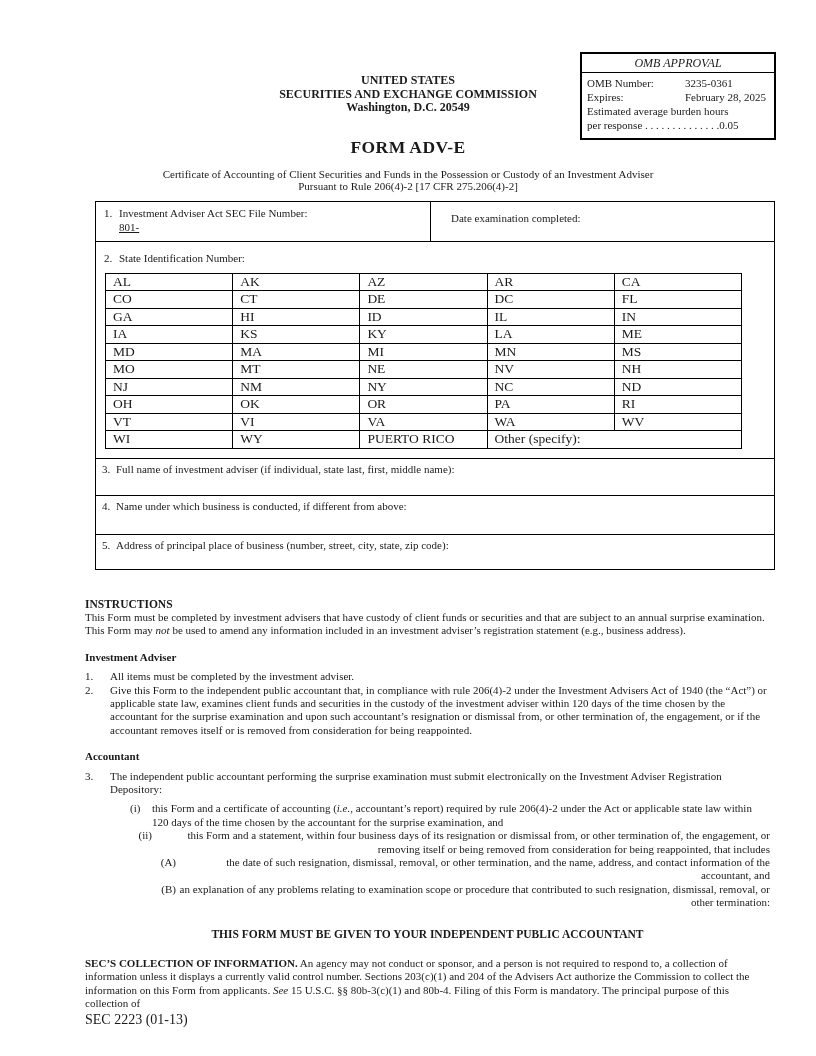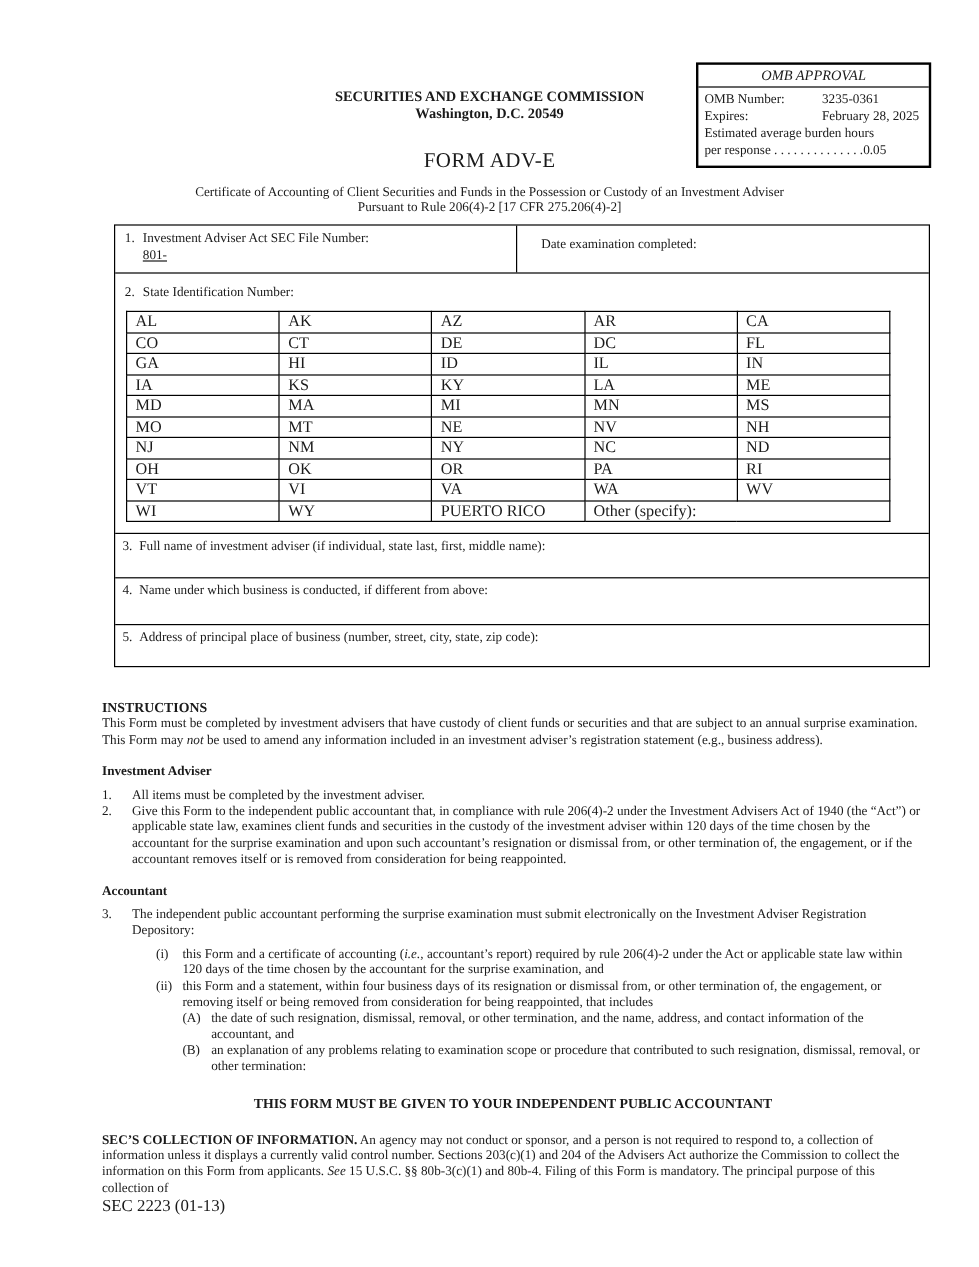--- a/index.html
+++ b/index.html
@@ -15,21 +15,21 @@
     position:absolute; left:580px; top:52px; width:196px;
     border:2px solid #000; background:#fff;
     font-size:11px; line-height:14px; padding:2px 5px 6px 5px;
   }
   .omb-title { text-align:center; font-size:12px; padding-bottom:2px; border-bottom:1.5px solid #000; margin:0 -5px 3px -5px;font-style:italic; }
   .omb-row { display:flex; }
   .omb-row .omb-lbl { flex:0 0 98px; }
 
   
   .agency-header { padding-top:74px; text-align:center; font-weight:bold; font-size:12px; line-height:13.5px; }
-  .form-title { text-align:center; font-weight:normal; font-size:17.5px; line-height:20px; margin-top:22px; letter-spacing:.4px; }
+  .form-title { text-align:center; font-weight:bold; font-size:17.5px; line-height:20px; margin-top:22px; letter-spacing:.4px; }
   .subtitle { text-align:center; font-size:11px; line-height:12.5px; margin-top:11px; }
 
   
   .main-box { margin:8px 41px 0 95px; border:1.5px solid #000; font-size:11px; line-height:13px; }
   .box-row1 { display:flex; border-bottom:1.5px solid #000; height:40px; }
   .box-row1 .cell-left { flex:0 0 335px; border-right:1.5px solid #000; padding:5px 6px 0 8px; }
   .box-row1 .cell-right { flex:1; padding:10px 6px 0 20px; }
   .numline { display:flex; }
   .numline .inum { flex:0 0 15px; }
   .prefix-801 { margin-left:15px; margin-top:1px;text-decoration:underline; }
@@ -71,20 +71,21 @@
     </div>
     <div class="omb-row">
       <span class="omb-lbl">Expires:</span>
       <span>February 28, 2025</span>
     </div>
     <div>Estimated average burden hours</div>
     <div>per response . . . . . . . . . . . . . .0.05</div>
   </div>
 
   <div class="agency-header">
+    <div>UNITED STATES</div>
     <div>SECURITIES AND EXCHANGE COMMISSION</div>
     <div>Washington, D.C. 20549</div>
   </div>
 
   <div class="form-title">FORM ADV-E</div>
 
   <div class="subtitle">
     <div>Certificate of Accounting of Client Securities and Funds in the Possession or Custody of an Investment Adviser</div>
     <div>Pursuant to Rule 206(4)-2 [17 CFR 275.206(4)-2]</div>
   </div>
@@ -225,21 +226,21 @@
     <div class="hang list-gap">
       <span class="num">3.</span>
       <div class="txt">
         <div>The independent public accountant performing the surprise examination must submit electronically on the Investment Adviser Registration Depository:</div>
 
         <div class="hang sub-list sub-item">
           <span class="num">(i)</span>
           <span class="txt"><span>this Form and a certificate of accounting (</span><span class="it">i.e.</span><span>, accountant’s report) required by rule 206(4)-2 under the Act or applicable state law within 120 days of the time chosen by the accountant for the surprise examination, and</span></span>
         </div>
 
-        <div class="hang sub-list sub-item" style="margin-top:0;">
+        <div class="hang sub-list sub-item" style="margin-top:0;text-align:right;">
           <span class="num">(ii)</span>
           <div class="txt">
             <div>this Form and a statement, within four business days of its resignation or dismissal from, or other termination of, the engagement, or removing itself or being removed from consideration for being reappointed, that includes</div>
             <div class="hang subsub-item">
               <span class="num">(A)</span>
               <span class="txt">the date of such resignation, dismissal, removal, or other termination, and the name, address, and contact information of the accountant, and</span>
             </div>
             <div class="hang subsub-item">
               <span class="num">(B)</span>
               <span class="txt">an explanation of any problems relating to examination scope or procedure that contributed to such resignation, dismissal, removal, or other termination:</span>

